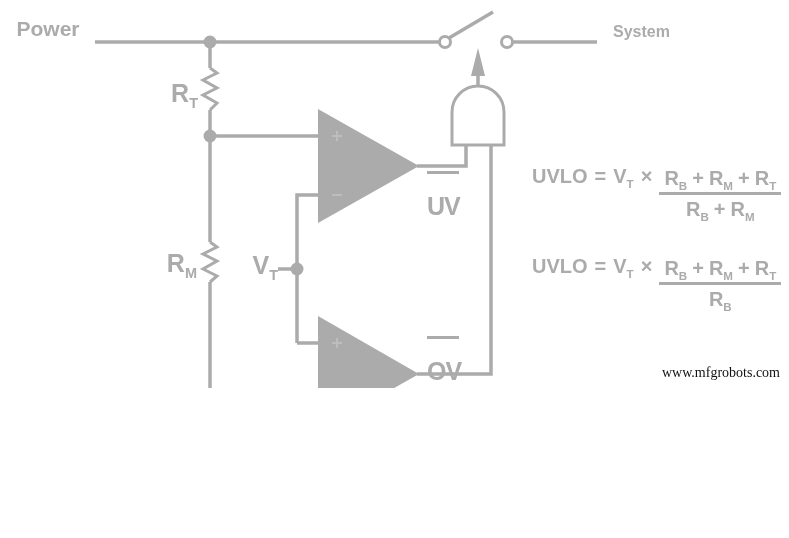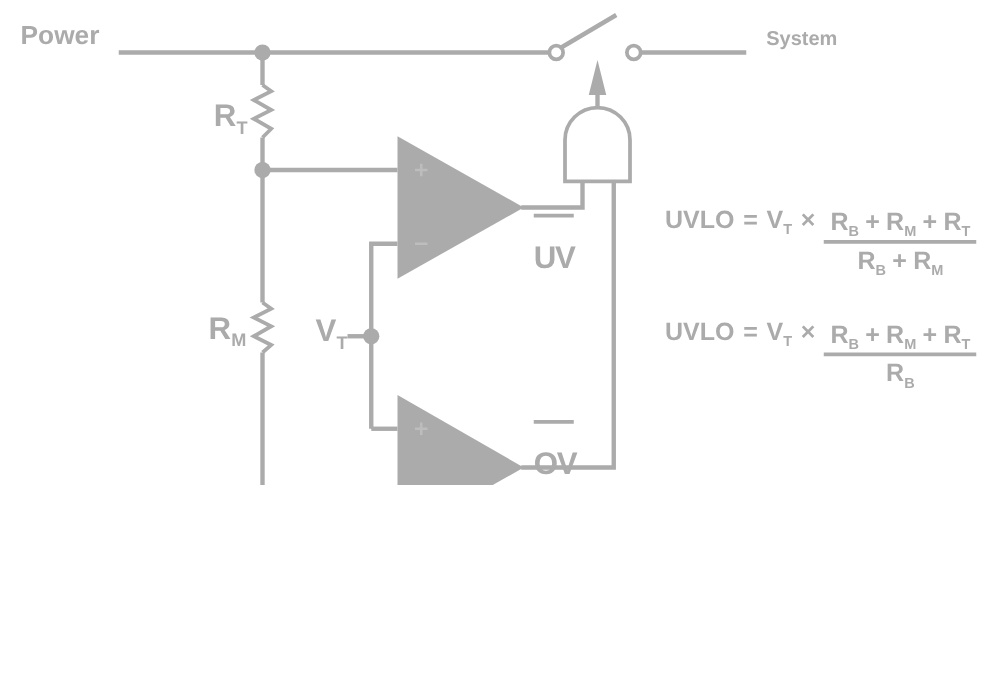--- a/index.html
+++ b/index.html
@@ -150,13 +150,14 @@
           <span class="op">+</span>
           <span class="term">R<sub>T</sub></span>
         </span>
       <span class="fracbar"></span>
       <span class="den">
           <span class="term">R<sub>B</sub></span>
         </span>
     </span>
   </div>
 
+  <div class="watermark">www.mfgrobots.com</div>
 </div>
 
 </body></html>

